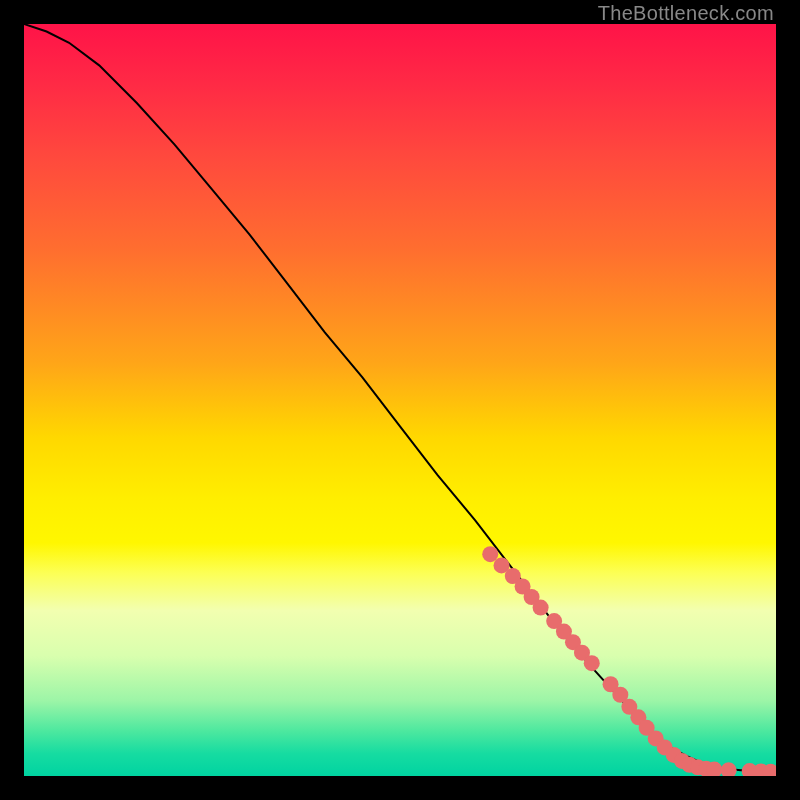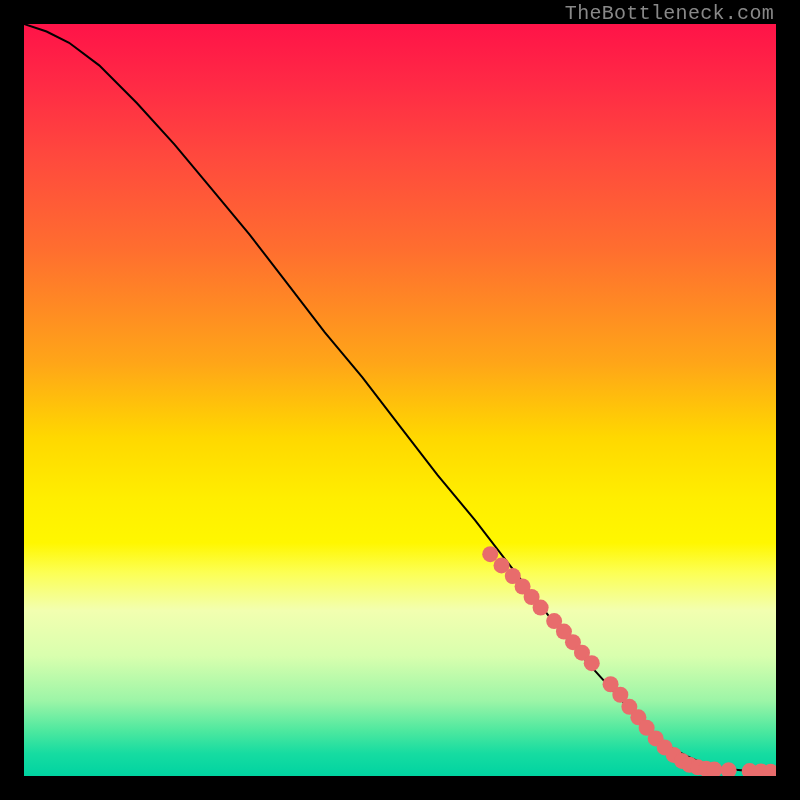--- a/index.html
+++ b/index.html
@@ -9,21 +9,20 @@
     width: 800px;
     height: 800px;
     overflow: hidden;
     font-family: Arial, sans-serif;
   }
   .chart-container {
     position: relative;
     width: 800px;
     height: 800px;
     background: #000;
-    font-family: Liberation Mono, monospace;
   }
   .plot-area {
     position: absolute;
     left: 24px;
     top: 24px;
     width: 752px;
     height: 752px;
     overflow: hidden;
   }
   .gradient-bg {

